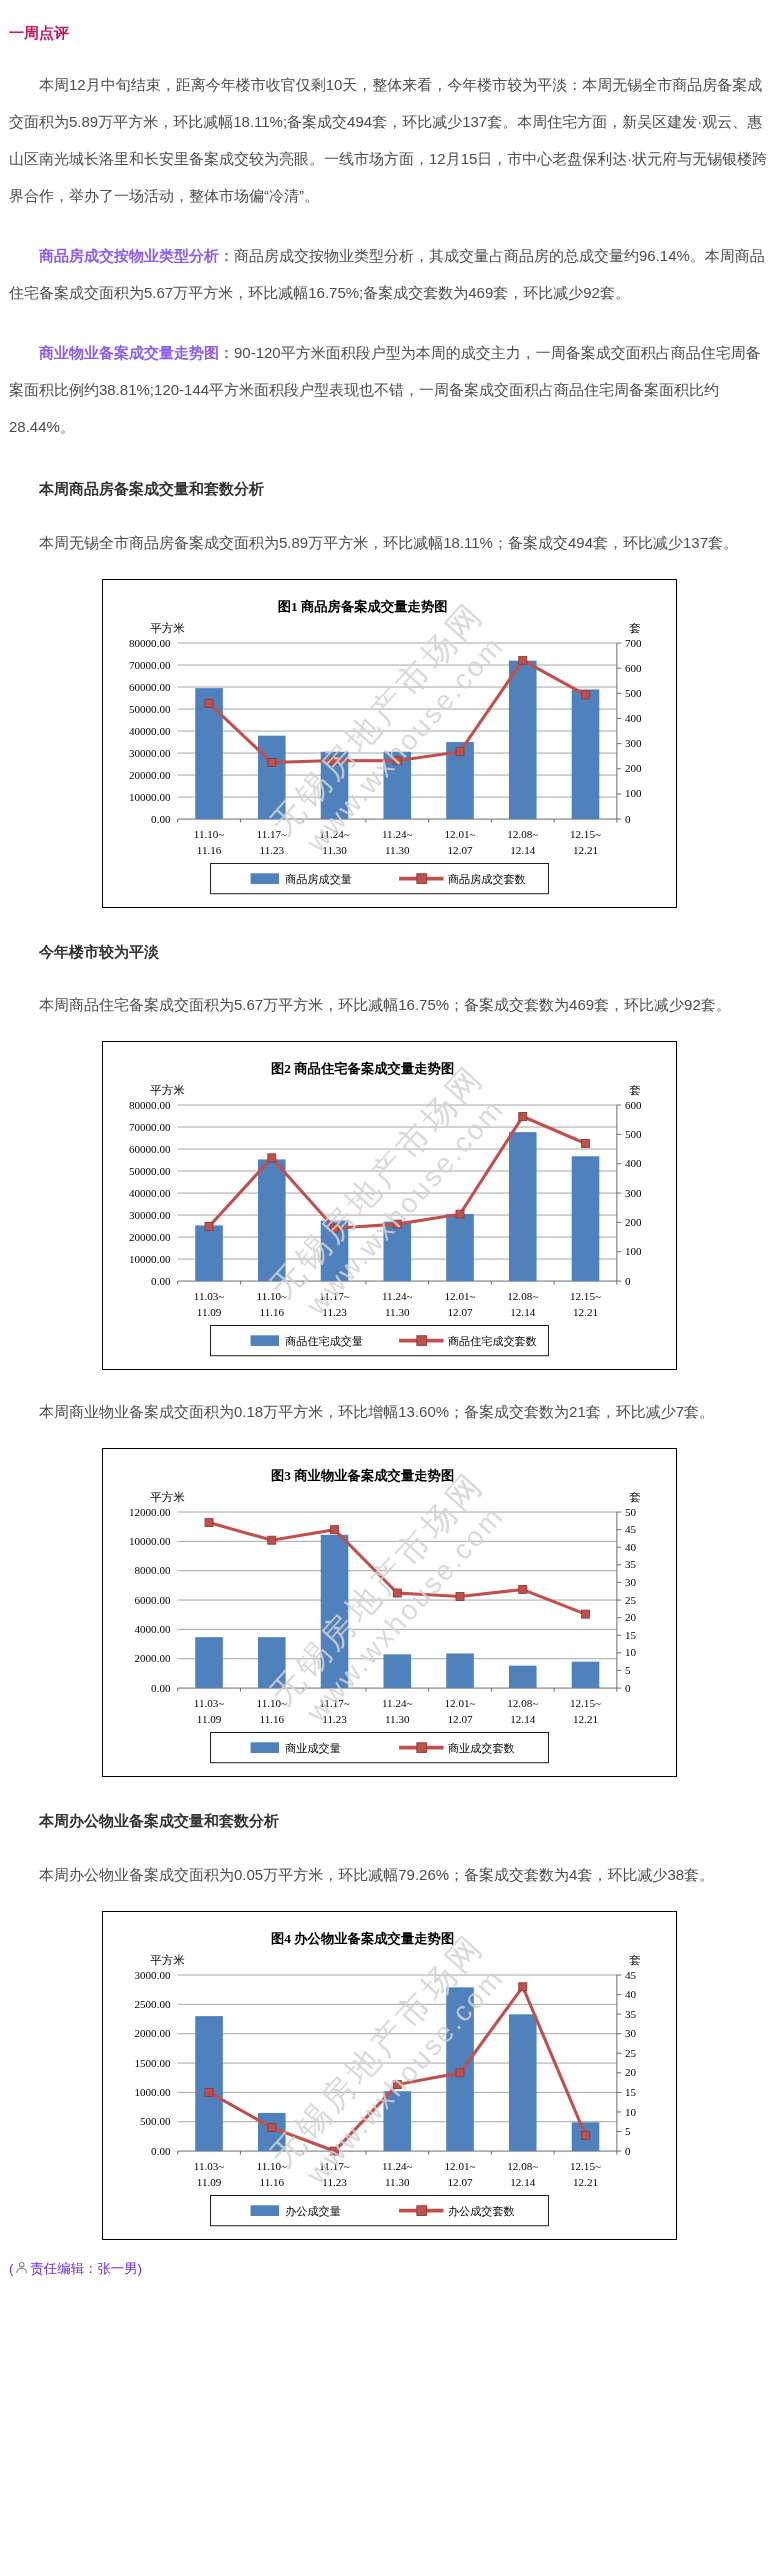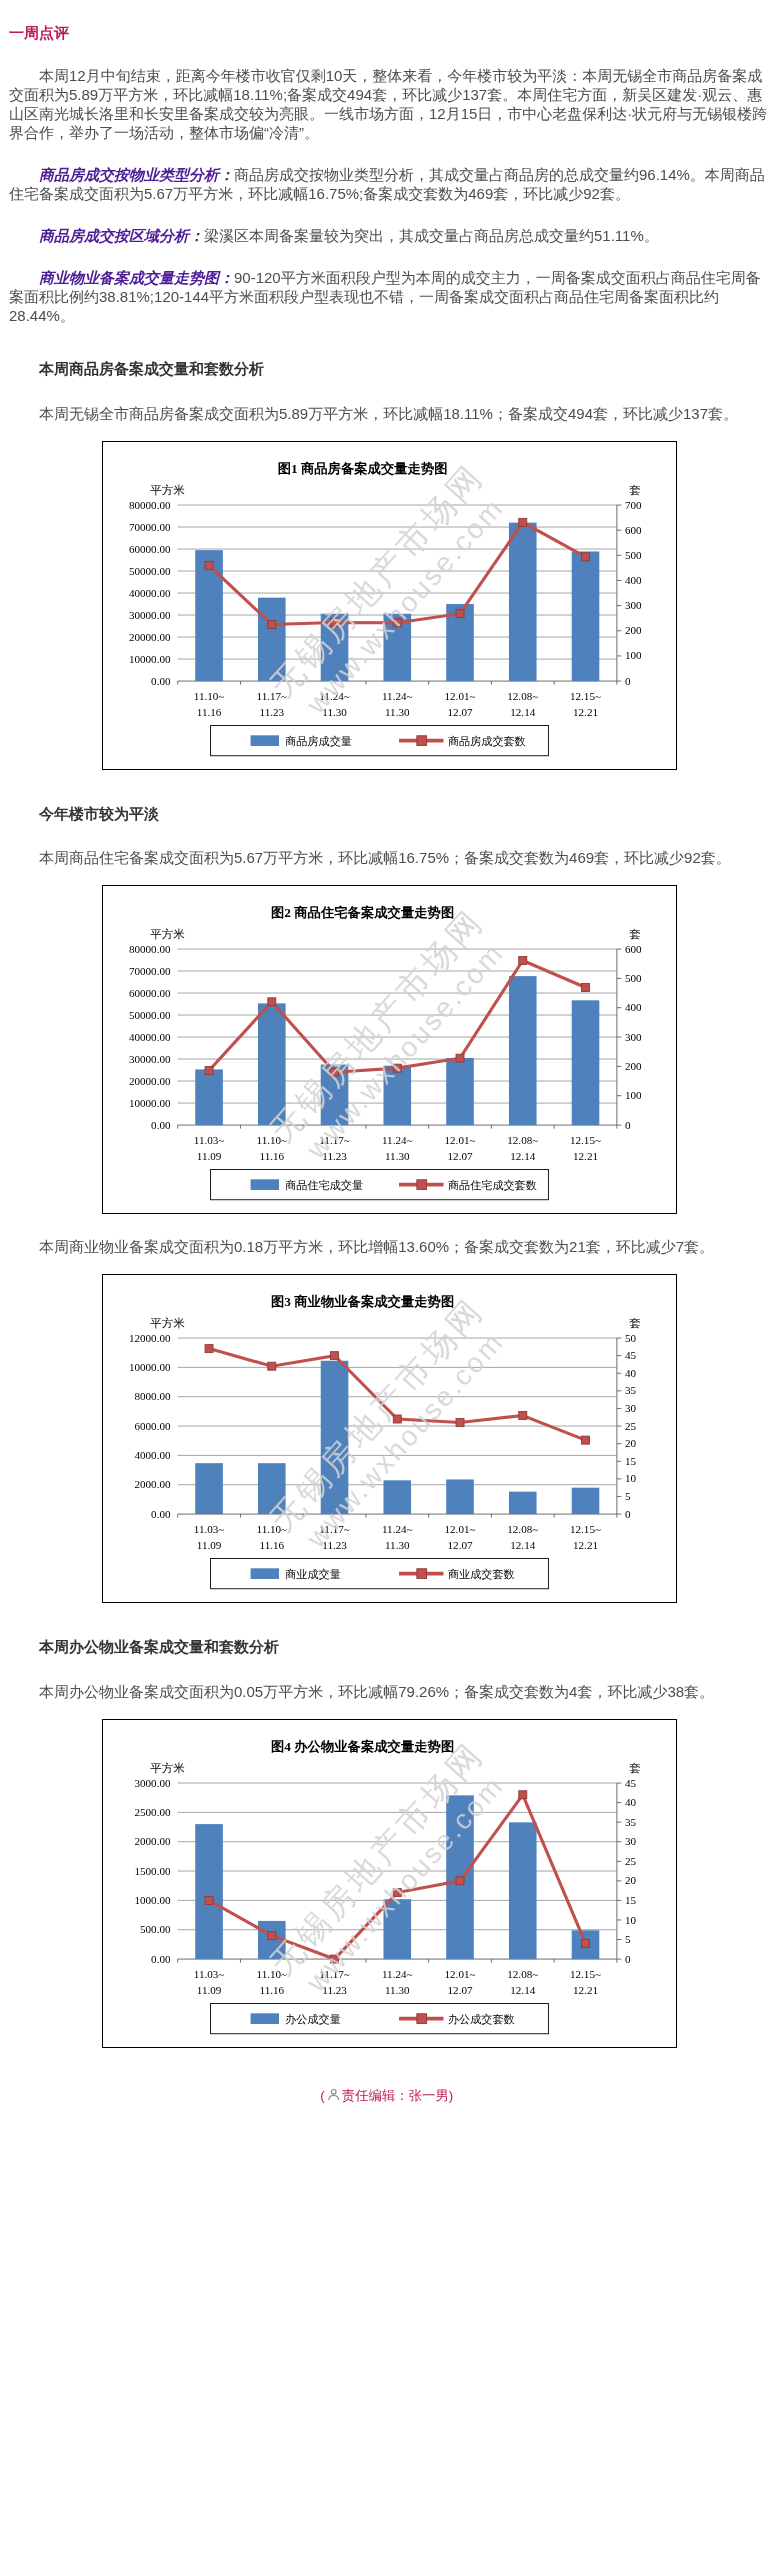--- a/index.html
+++ b/index.html
@@ -7,23 +7,23 @@
     width:779px;
     font-family:"Liberation Sans",sans-serif;
     color:#4d4d4d;
     -webkit-font-smoothing:antialiased;
   }
   .page{padding:7.2px 9px 41px 9px;}
   .h-top{
     font-size:15px;font-weight:bold;color:#be185d;margin:17px 0 0 0;
   }
   p.body-p{
-    font-size:15px;line-height:19px;margin:23px 0 0 0;text-indent:2em;color:#4d4d4d;
-  }
-  p.body-p b{color:#4c1d95;font-style:italic;}
+    font-size:15px;line-height:37px;margin:23px 0 0 0;text-indent:2em;color:#4d4d4d;
+  }
+  p.body-p b{color:#8b5cf6;}
   .sec-h{
     font-size:15px;font-weight:bold;color:#333333;line-height:21.5px;
     margin:34px 0 0 0;text-indent:2em;font-family:Liberation Serif, serif;
   }
   .sec-h.tight{margin-top:18px;}
   .chart-figure{
     position:relative;width:573px;margin:18px auto 12.5px auto;
     border:1.8px solid #000;background:#fff;overflow:hidden;
   }
   .chart-figure svg{display:block;}
@@ -36,37 +36,36 @@
   }
   .wm .wm1{font-size:33px;}
   .wm .wm2{font-size:28px;letter-spacing:2.7px;}
   svg text{font-family:"Liberation Serif",serif;fill:#000;}
   svg .ct{font-size:15px;font-weight:bold;}
   svg .cu{font-size:13px;}
   svg .tl{font-size:12.5px;}
   .grid{stroke:#9a9a9a;stroke-width:1;}
   .axis{stroke:#5a5a5a;stroke-width:1;}
   .footer{
-    margin-top:39px;text-align:center;font-size:13.4px;color:#be185d;
+    margin-top:20px;text-align:left;font-size:13.4px;color:#6d28d9;
     padding-right:5.4px;
   }
   .footer .p-icon{vertical-align:-1.8px;margin:0 1.8px;}
 </style>
 </head>
 <body>
 
 <div class="page">
 
   <div class="h-top">一周点评</div>
 
   <p class="body-p">本周12月中旬结束，距离今年楼市收官仅剩10天，整体来看，今年楼市较为平淡：本周无锡全市商品房备案成交面积为5.89万平方米，环比减幅18.11%;备案成交494套，环比减少137套。本周住宅方面，新吴区建发·观云、惠山区南光城长洛里和长安里备案成交较为亮眼。一线市场方面，12月15日，市中心老盘保利达·状元府与无锡银楼跨界合作，举办了一场活动，整体市场偏“冷清”。</p>
 
   <p class="body-p"><b>商品房成交按物业类型分析：</b><span>商品房成交按物业类型分析，其成交量占商品房的总成交量约96.14%。本周商品住宅备案成交面积为5.67万平方米，环比减幅16.75%;备案成交套数为469套，环比减少92套。</span></p>
 
-  <p class="body-p"><b>商品房成交按区域分析：</b><span>梁溪区本周备案量较为突出，其成交量占商品房总成交量约51.11%。</span></p>
 
   <p class="body-p"><b>商业物业备案成交量走势图：</b><span>90-120平方米面积段户型为本周的成交主力，一周备案成交面积占商品住宅周备案面积比例约38.81%;120-144平方米面积段户型表现也不错，一周备案成交面积占商品住宅周备案面积比约28.44%。</span></p>
 
   <div class="sec-h">本周商品房备案成交量和套数分析</div>
   <p class="body-p">本周无锡全市商品房备案成交面积为5.89万平方米，环比减幅18.11%；备案成交494套，环比减少137套。</p>
 
   <div class="chart-figure">
     <div class="wm">
       <div class="wm1">无锡房地产市场网</div>
       <div class="wm2">www.wxhouse.com</div>

